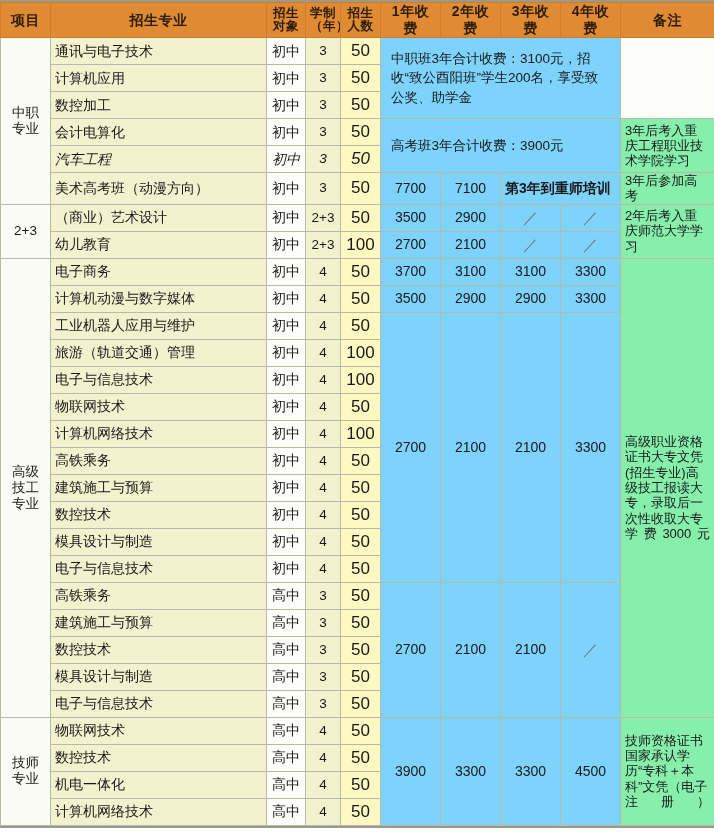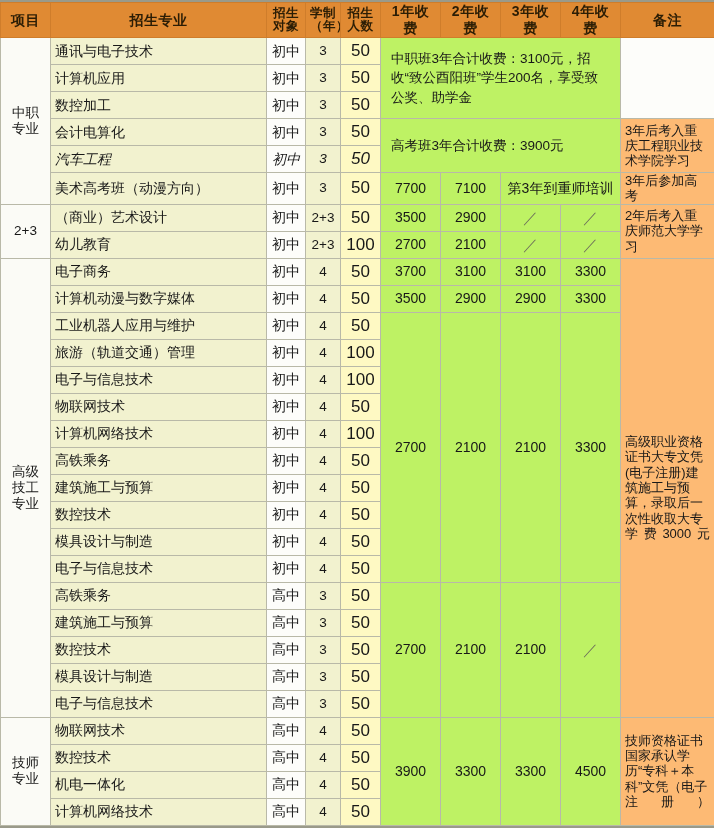--- a/index.html
+++ b/index.html
@@ -54,26 +54,26 @@
   td.c-obj{            
     background:#fdfdfa;text-align:center;font-size:14px;
   }
   td.c-yrs{            
     background:#f2f2cf;text-align:center;font-size:13.5px;
   }
   td.c-num{            
     background:#fef9c3;text-align:center;font-size:17px;
   }
   td.c-fee{            
-    background:#bef264;text-align:center;font-size:14px;
+    background:#7dd3fc;text-align:center;font-size:14px;
   }
   td.c-fee.note{font-size:13.5px;text-align:left;padding:0 10px;line-height:1.42;}
-  td.c-fee.center-note{text-align:center;}
+  td.c-fee.center-note{text-align:left;font-weight:bold;}
   td.c-rem{            
-    background:#fdba74;text-align:left;font-size:13px;line-height:1.22;
+    background:#86efac;text-align:left;font-size:13px;line-height:1.22;
     padding:2px 3px;
     border-right:1px solid #9a9a8a;
   }
   th.c-rem{border-right:1px solid #cf7d2b;}
   td.c-rem.blank{background:#fdfdfa;}
   td.slash{color:#6a6a5a;font-size:15px;}
   .sect-top td{border-top:2px solid #9a9a8a;}
   .txt-just{text-align:justify;text-align-last:justify;}
 </style>
 </head>
@@ -187,21 +187,21 @@
         <tr class="sect-top" style="height: 27px;">
           <td class="c-cat" rowspan="17"><span>高级</span><br><span>技工</span><br><span>专业</span></td>
           <td class="c-major">电子商务</td>
           <td class="c-obj">初中</td>
           <td class="c-yrs">4</td>
           <td class="c-num">50</td>
           <td class="c-fee">3700</td>
           <td class="c-fee">3100</td>
           <td class="c-fee">3100</td>
           <td class="c-fee">3300</td>
-          <td class="c-rem txt-just" rowspan="17">高级职业资格证书大专文凭(电子注册)建筑施工与预算，录取后一次性收取大专学费3000元</td>
+          <td class="c-rem txt-just" rowspan="17">高级职业资格证书大专文凭(招生专业)高级技工报读大专，录取后一次性收取大专学费3000元</td>
         </tr>
         <tr style="height: 27px;">
           <td class="c-major">计算机动漫与数字媒体</td>
           <td class="c-obj">初中</td>
           <td class="c-yrs">4</td>
           <td class="c-num">50</td>
           <td class="c-fee">3500</td>
           <td class="c-fee">2900</td>
           <td class="c-fee">2900</td>
           <td class="c-fee">3300</td>

